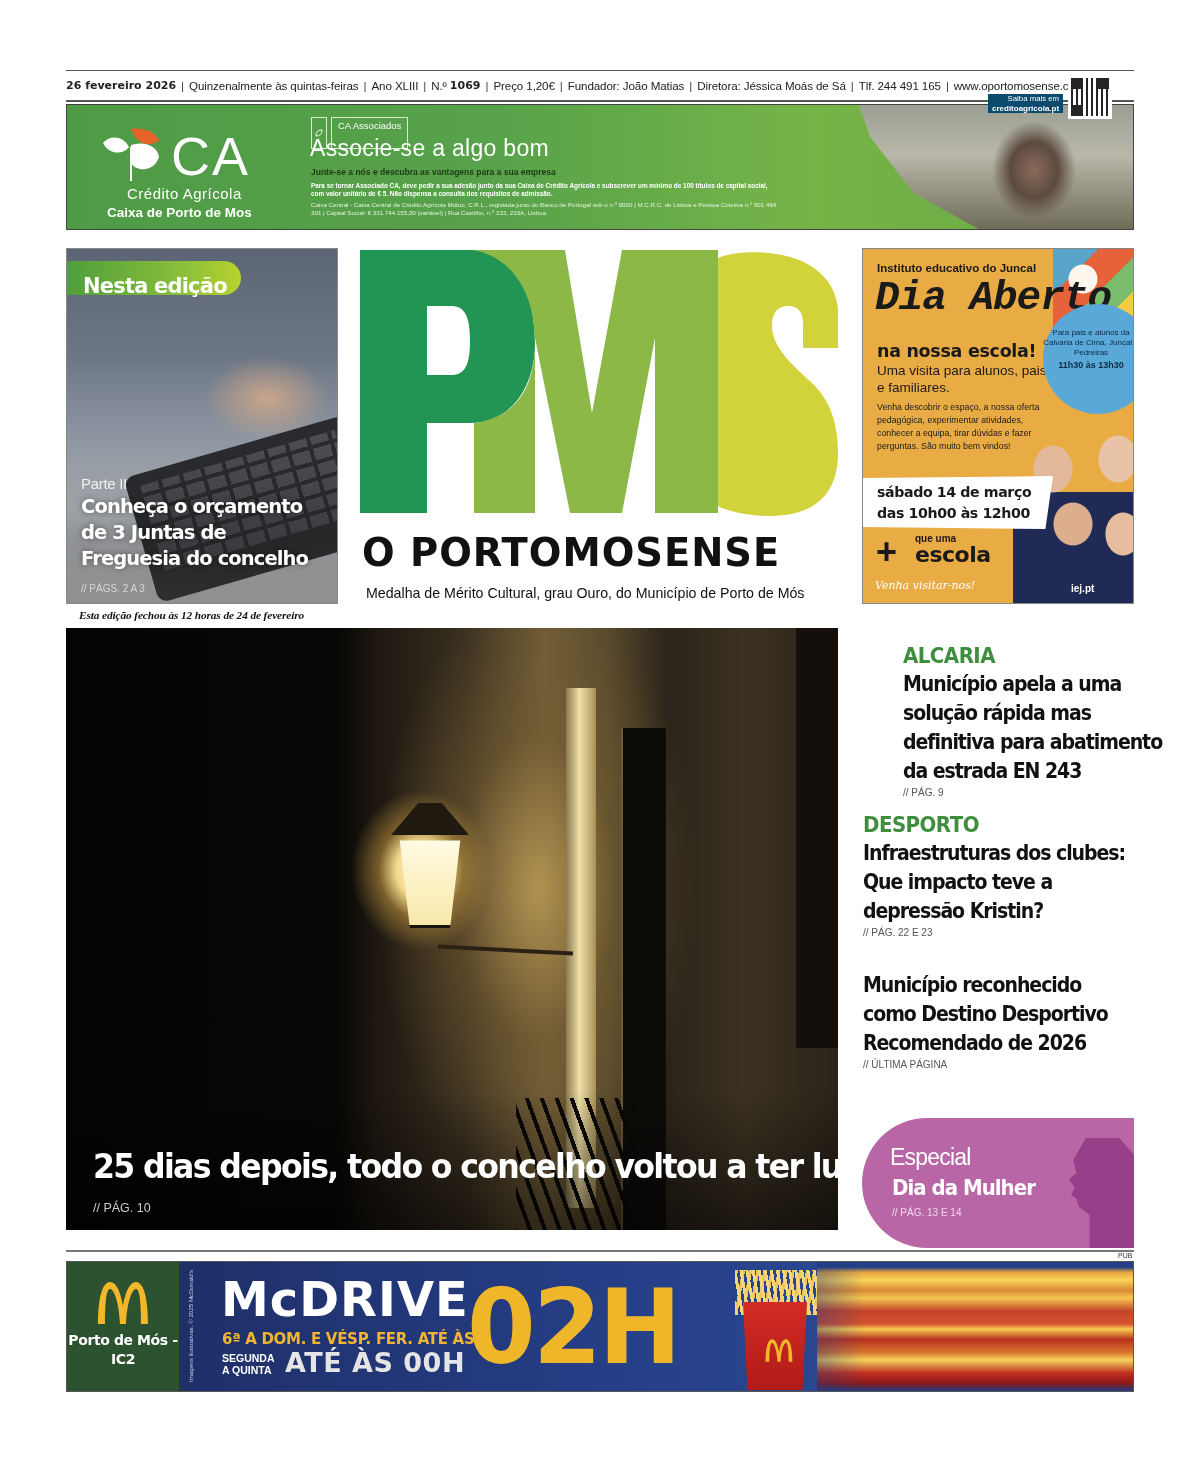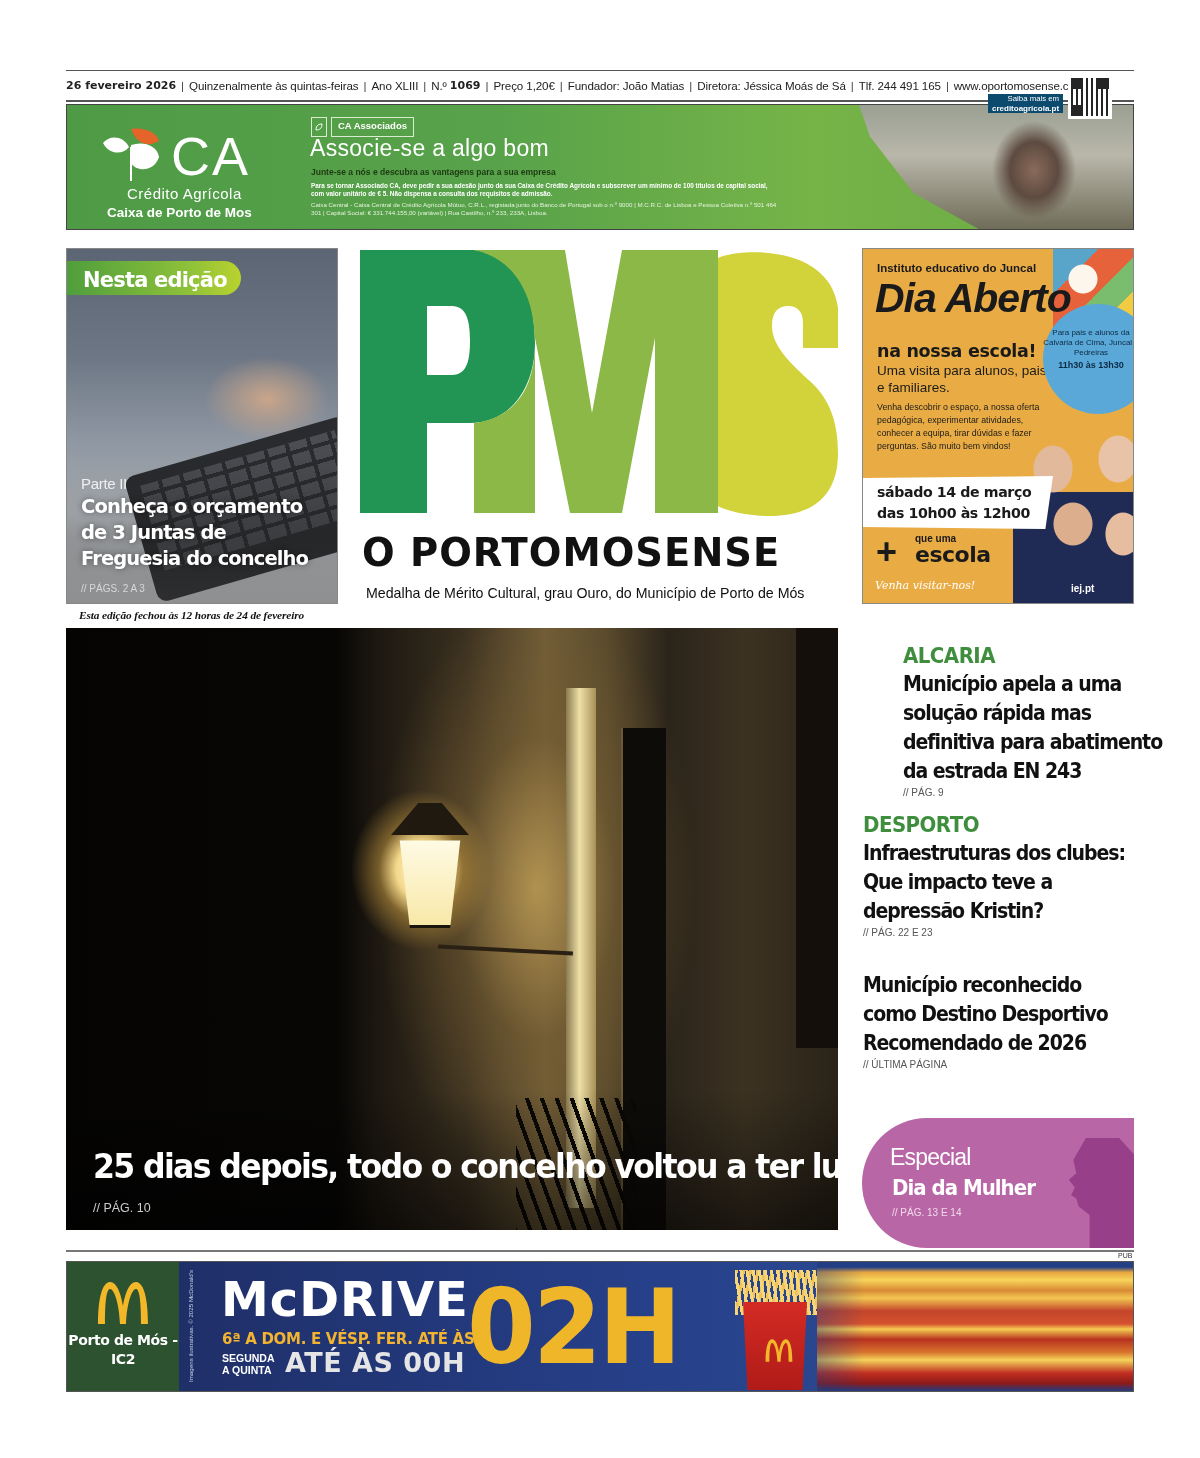--- a/index.html
+++ b/index.html
@@ -23,21 +23,21 @@
     border: 1px solid #444; overflow: hidden;
     background: linear-gradient(90deg, #4f9a45 0%, #57a24a 40%, #76b448 70%, #6aa845 100%);
     color: #fff;
   }
   .ca-logo { position: absolute; left: 34px; top: 18px; width: 160px; height: 60px; }
   .ca-leaf { position: absolute; }
   .ca-letters { position: absolute; left: 102px; top: 14px; font-size: 54px; font-weight: normal; letter-spacing: 2px; line-height: 1; }
   .ca-credito { position: absolute; left: 60px; top: 80px; font-size: 15px; letter-spacing: 0.5px; }
   .ca-caixa { position: absolute; left: 40px; top: 100px; font-size: 13.5px; font-weight: bold; }
   .ca-tag { position: absolute; left: 244px; top: 12px; display: flex; gap: 4px; }
-  .ca-tag .box { border: 1px solid #d9ecd0; height: 20px; font-size: 9.5px; padding: 2px 6px; font-weight: bold; }
+  .ca-tag .box { border: 1px solid #d9ecd0; height: 32px; font-size: 9.5px; padding: 2px 6px; font-weight: normal; }
   .ca-tag .ico { width: 16px; padding: 0; display: flex; align-items: center; justify-content: center; }
   .ca-headline { position: absolute; left: 243px; top: 30px; font-size: 23px; font-weight: normal; letter-spacing: 0.3px; }
   .ca-sub { position: absolute; left: 244px; top: 62px; font-size: 8.5px; font-weight: bold; color: #1e3a14; }
   .ca-body { position: absolute; left: 244px; top: 77px; width: 470px; font-size: 6.4px; font-weight: bold; line-height: 8px; color: #fff; }
   .ca-legal { position: absolute; left: 244px; top: 96px; width: 470px; font-size: 6.2px; line-height: 8px; color: #e6f2dd; }
   .ca-photo {
     position: absolute; right: 0; top: 0; width: 274px; height: 126px;
     background: radial-gradient(ellipse 60px 70px at 175px 65px, #8a6b5a 0%, #5d4a40 40%, rgba(80,70,60,0) 70%),
                 linear-gradient(180deg, #9aa093 0%, #b9b7aa 40%, #6d6a56 100%);
     clip-path: polygon(0 0, 100% 0, 100% 100%, 45% 100%, 20% 70%, 4% 25%);
@@ -68,21 +68,21 @@
     background: #2a2b2e; transform: rotate(-16deg); border-radius: 10px;
   }
   .nesta-calc::before {
     content: ""; position: absolute; left: 14px; top: 12px; right: 14px; bottom: 30px;
     background: repeating-linear-gradient(90deg, #4b4d52 0 18px, #2a2b2e 18px 22px),
                 repeating-linear-gradient(0deg, #4b4d52 0 12px, #2a2b2e 12px 16px);
     background-blend-mode: darken;
   }
   .nesta-shade { position: absolute; left: 0; right: 0; bottom: 0; height: 160px; background: linear-gradient(180deg, rgba(40,40,40,0) 0%, rgba(30,30,30,0.35) 60%, rgba(50,50,50,0.45) 100%); }
   .nesta-pill {
-    position: absolute; left: 0; top: 12px; height: 34px; padding: 2px 14px 0 16px;
+    position: absolute; left: 0; top: 12px; height: 34px; padding: 8px 14px 0 16px;
     background: linear-gradient(90deg, #4f9e3c 0%, #8ec13a 70%, #b9d22e 100%);
     border-radius: 0 17px 17px 0; color: #fff; font-size: 21px; font-weight: bold; line-height: 34px;
     font-family: "DejaVu Sans", sans-serif; letter-spacing: -0.8px;
   }
   .nesta-part { position: absolute; left: 14px; top: 226px; font-size: 15px; color: #f0f0f0; letter-spacing: -0.3px; }
   .nesta-title { position: absolute; left: 14px; top: 245px; width: 250px; font-size: 19.5px; font-weight: bold; color: #fff; line-height: 26px; letter-spacing: -0.9px; font-family: "DejaVu Sans", sans-serif; text-shadow: 0 0 6px rgba(0,0,0,.45); }
   .nesta-pages { position: absolute; left: 14px; top: 334px; font-size: 10px; color: #d8d8d8; }
   .closing-note { position: absolute; left: 79px; top: 609px; font-size: 11.3px; font-style: italic; font-weight: bold; font-family: "Liberation Serif", serif; color: #111; letter-spacing: -0.1px; }
 
   
@@ -94,21 +94,21 @@
   .ad-iej {
     position: absolute; left: 862px; top: 248px; width: 272px; height: 356px; overflow: hidden;
     background: #e9ac45; border: 1px solid #888; color: #1a1a1a;
   }
   .iej-deco { position: absolute; right: -10px; top: -10px; width: 90px; height: 130px;
     background:
       radial-gradient(circle at 30px 40px, #ffffff 0 14px, rgba(0,0,0,0) 15px),
       linear-gradient(135deg, #4aa4d8 0 25%, #e55a3a 25% 45%, #6fbf74 45% 60%, #f2cf42 60% 80%, #9b4ea0 80% 100%);
     opacity: .9; }
   .iej-inst { position: absolute; left: 14px; top: 13px; font-size: 11.5px; font-weight: bold; }
-  .iej-dia { position: absolute; left: 12px; top: 26px; font-size: 41px; font-family: Liberation Sans, sans-serif; font-style: italic; font-weight: bold; letter-spacing: -1px; }
+  .iej-dia { position: absolute; left: 12px; top: 26px; font-size: 41px; font-family: Liberation Mono, monospace; font-style: italic; font-weight: bold; letter-spacing: -1px; }
   .iej-nossa { position: absolute; left: 14px; top: 92px; font-size: 17.5px; font-weight: bold; font-family: "DejaVu Sans", sans-serif; letter-spacing: -0.3px; }
   .iej-visita { position: absolute; left: 14px; top: 113px; font-size: 13.5px; line-height: 17px; width: 180px; }
   .iej-desc { position: absolute; left: 14px; top: 152px; font-size: 8.8px; line-height: 13px; width: 175px; }
   .iej-circle {
     position: absolute; left: 180px; top: 55px; width: 110px; height: 110px; border-radius: 50%;
     background: #5aa8d8; color: #0d2a44; font-size: 8px; text-align: center; padding-top: 24px; padding-right: 14px; line-height: 10px;
   }
   .iej-circle b { display: block; font-size: 9px; margin-top: 2px; }
   .iej-kids {
     position: absolute; left: 150px; top: 180px; width: 130px; height: 180px;

